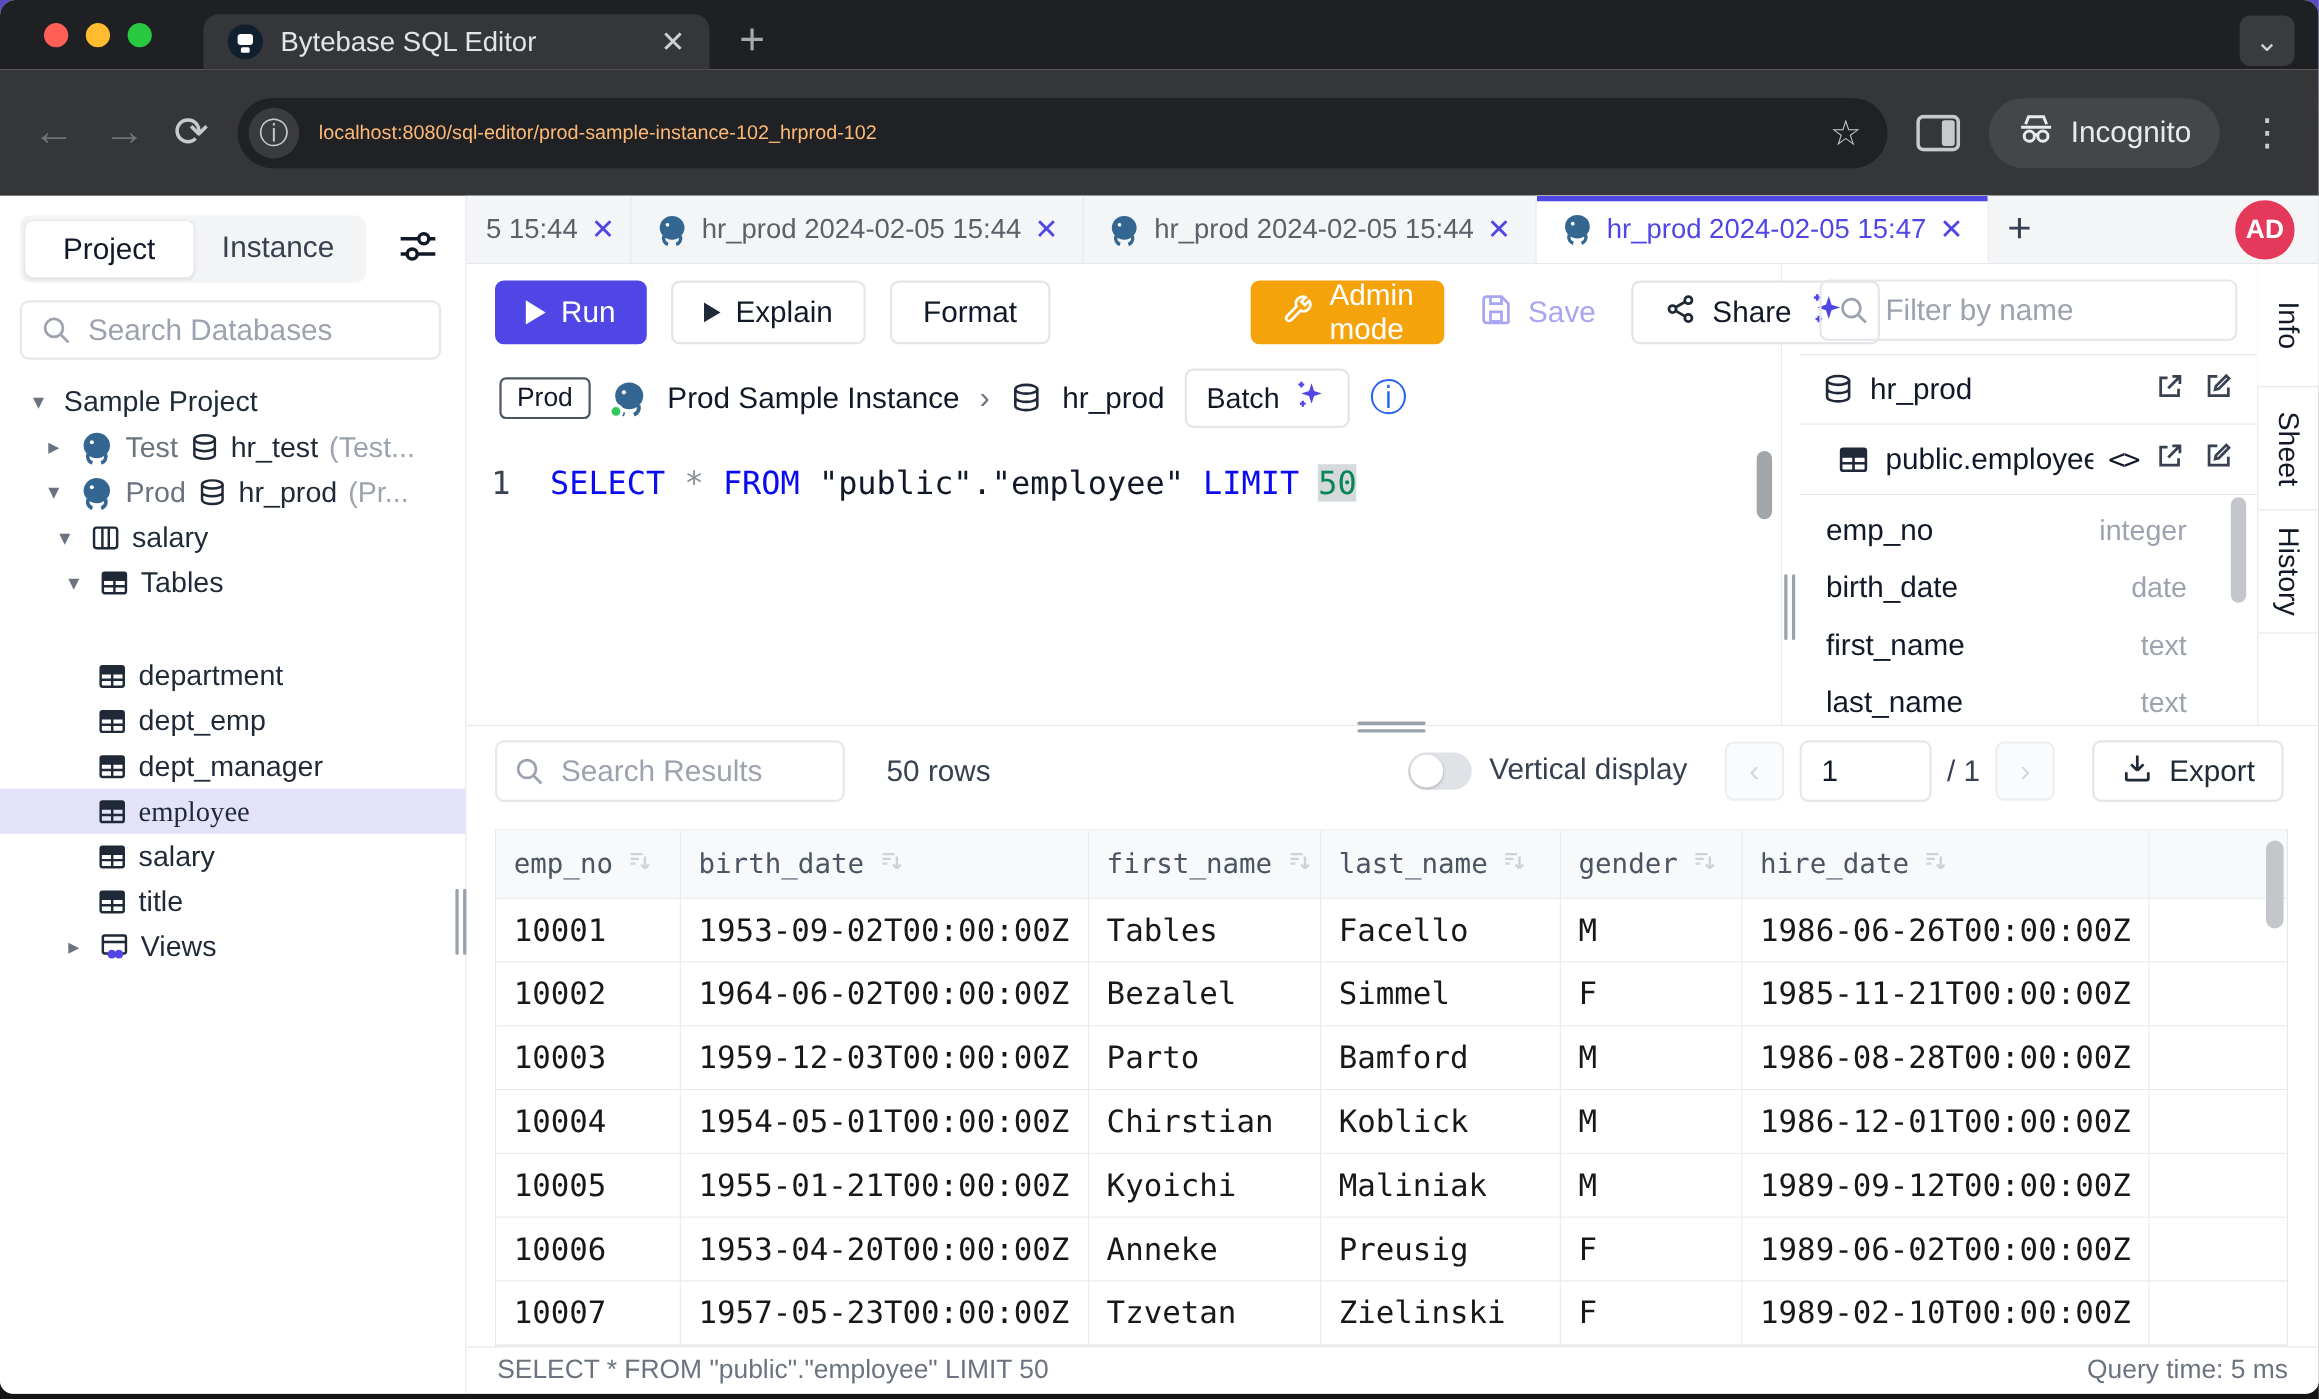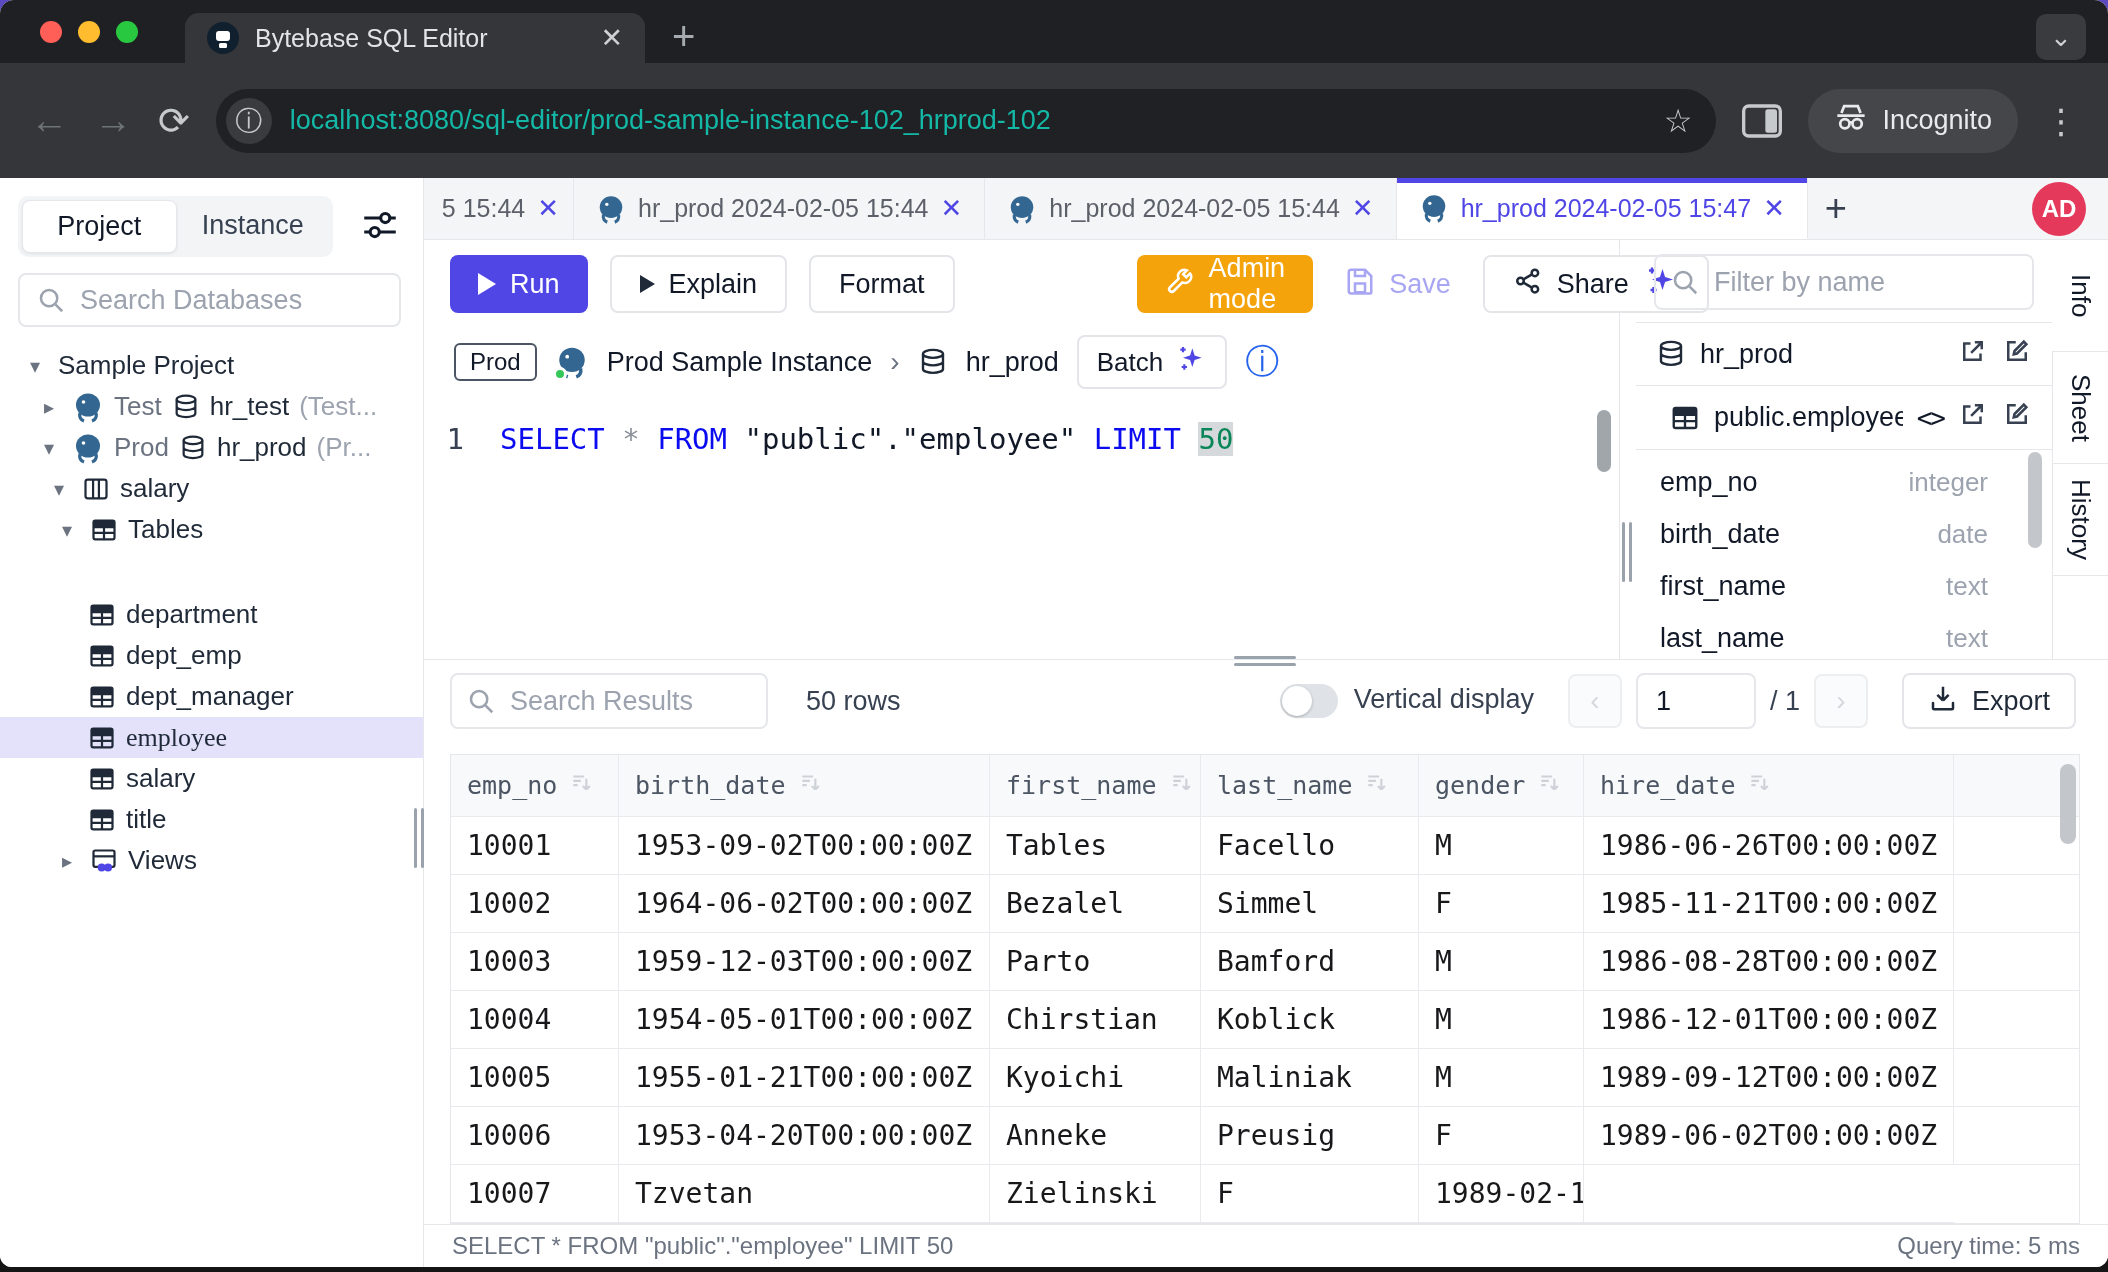--- a/index.html
+++ b/index.html
@@ -25,21 +25,21 @@
   .newtab { position:absolute; left:672px; top:12px; color:#a6abb2; font-size:40px; line-height:48px; }
   .tabsearch { position:absolute; right:22px; top:14px; width:50px; height:46px; border-radius:10px;
                background:#3a3b3f; color:#cdd0d4; font-size:26px; display:flex; align-items:center; justify-content:center; }
   .chrome-url { height:115px; background:#35363a; display:flex; align-items:center; padding:0 30px; gap:26px; }
   .navbtn { font-size:38px; color:#6e7378; }
   .navbtn.lit { color:#c7cacd; }
   .urlpill { flex:1; height:64px; background:#202124; border-radius:32px; display:flex; align-items:center;
              padding:0 12px 0 10px; gap:18px; min-width:0; }
   .siteinfo { width:46px; height:46px; border-radius:50%; background:#3a3b3f; color:#c7cacd;
               display:flex; align-items:center; justify-content:center; font-size:27px; }
-  .urltext { color:#14b8a6; font-size:27px; flex:1; white-space:nowrap; overflow:hidden; }
+  .urltext { color:#fdba74; font-size:18px; flex:1; white-space:nowrap; overflow:hidden; }
   .star { color:#c7cacd; font-size:32px; padding-right:12px; }
   .panelicon svg { display:block; }
   .incog { height:64px; border-radius:32px; background:#45464a; display:flex; align-items:center;
            gap:14px; padding:0 26px; color:#e8eaed; font-size:27px; }
   .dots { color:#c7cacd; font-size:34px; letter-spacing:0; }
 
   
   .app { position:absolute; top:178px; left:0; right:0; bottom:0; display:flex; background:#fff; }
 
   
@@ -739,20 +739,21 @@
                   <div class="rt-cell">10006</div>
                   <div class="rt-cell">1953-04-20T00:00:00Z</div>
                   <div class="rt-cell">Anneke</div>
                   <div class="rt-cell">Preusig</div>
                   <div class="rt-cell">F</div>
                   <div class="rt-cell">1989-06-02T00:00:00Z</div>
                   <div class="rt-cell"></div>
                 </div>
                 <div class="rt-row">
                   <div class="rt-cell">10007</div>
+                  <div class="rt-cell">1957-05-23T00:00:00Z</div>
                   <div class="rt-cell">Tzvetan</div>
                   <div class="rt-cell">Zielinski</div>
                   <div class="rt-cell">F</div>
                   <div class="rt-cell">1989-02-10T00:00:00Z</div>
                   <div class="rt-cell"></div>
                 </div>
               </div>
         </div>
         <div class="res-scroll"></div>
 

